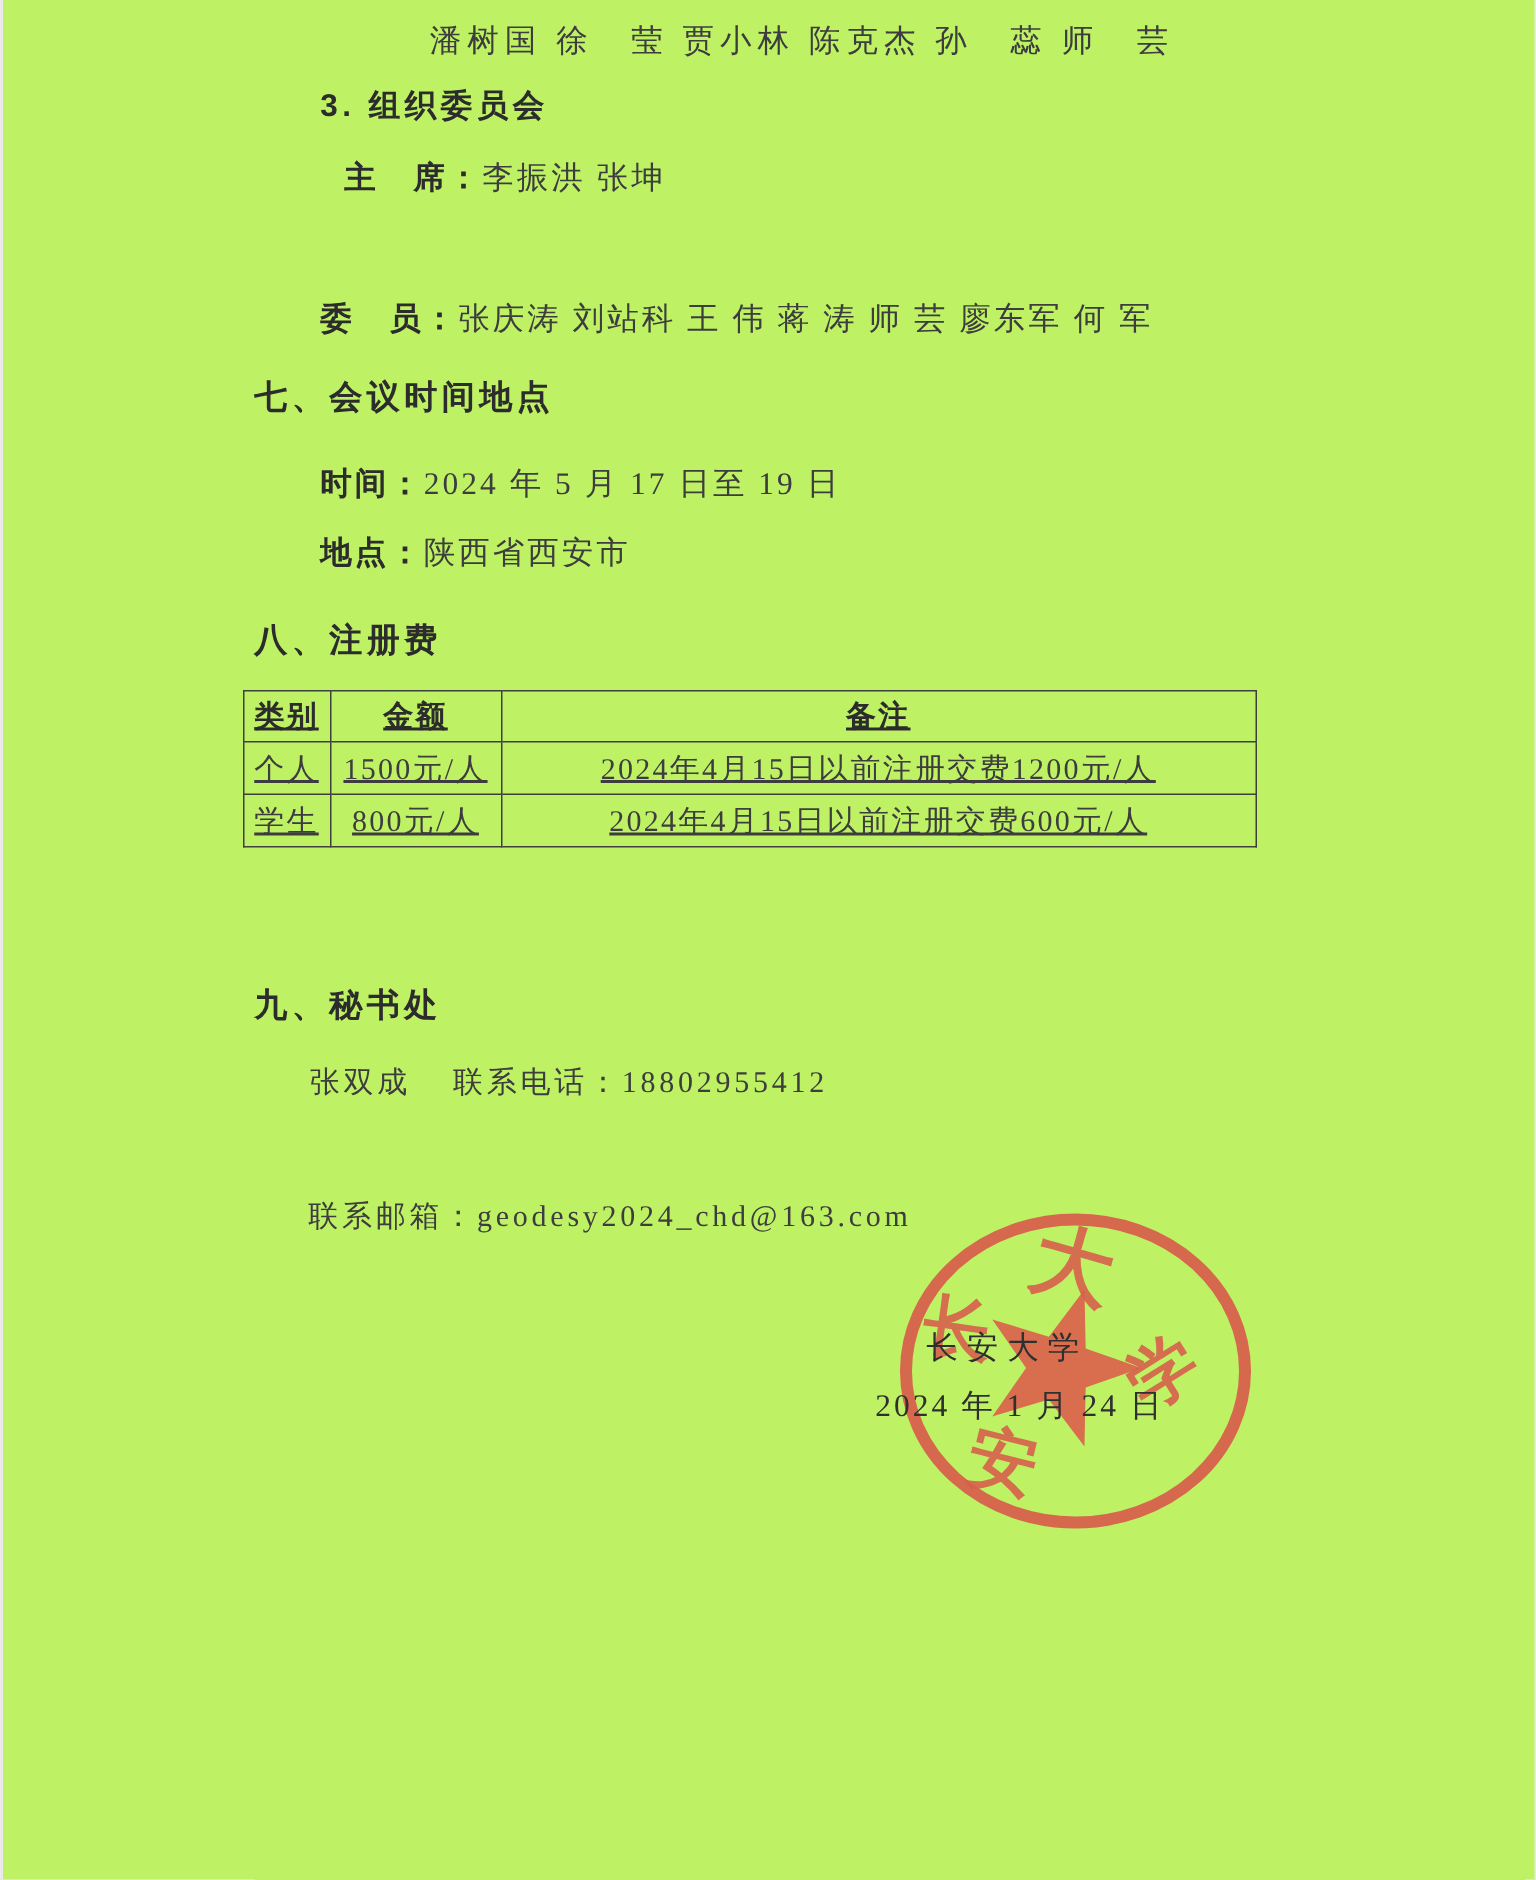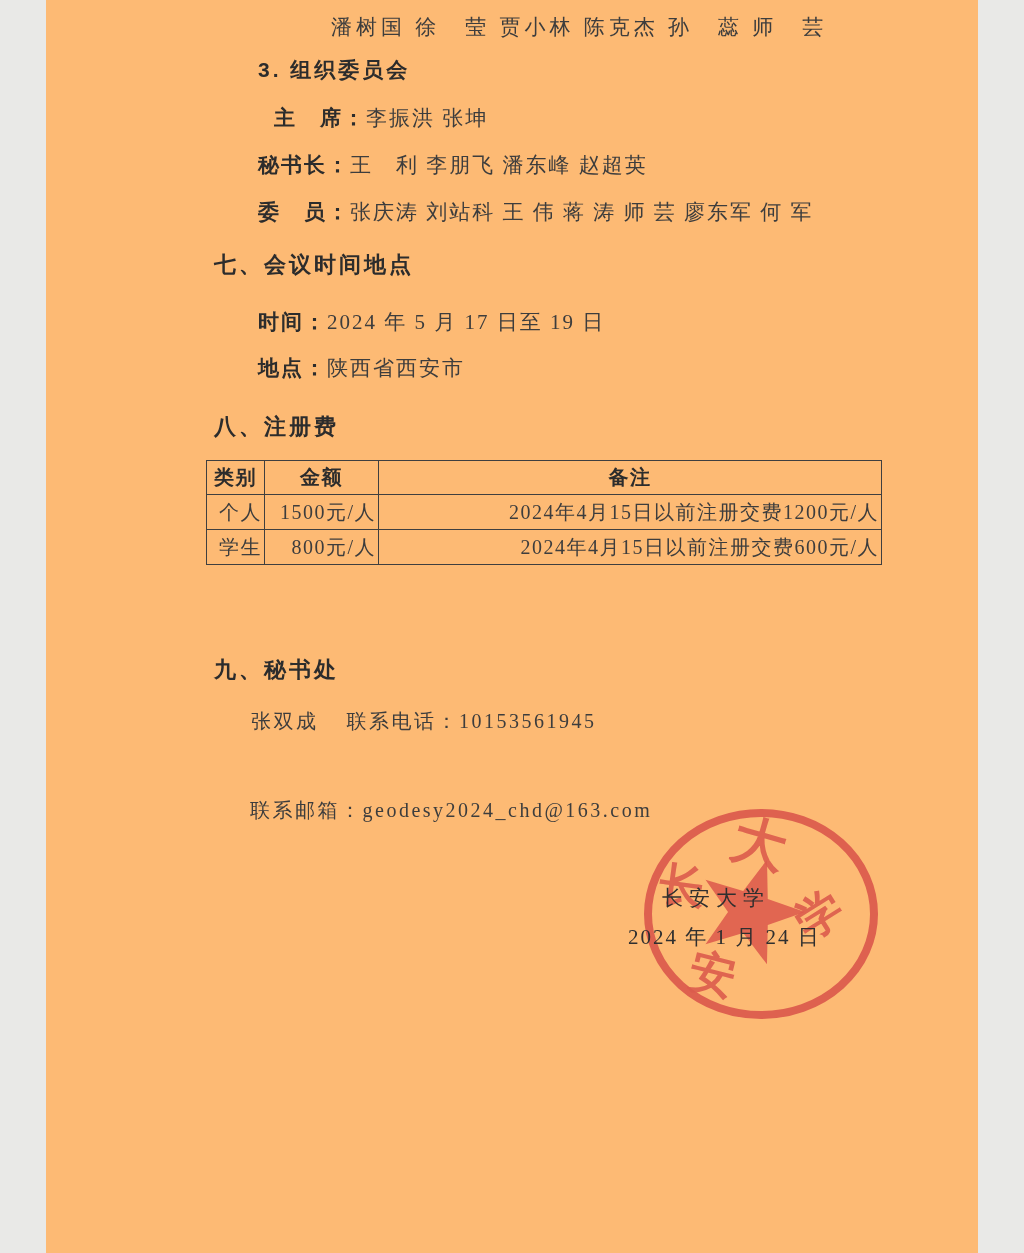--- a/index.html
+++ b/index.html
@@ -1,22 +1,22 @@
 <!DOCTYPE html>
 <html><head>
 <meta charset="utf-8">
 <style>
   * { margin: 0; padding: 0; box-sizing: border-box; }
   html, body { background: #e9e9e7; }
   .page {
     position: relative;
-    width: 932px;
+    width: 1021px;
     height: 1253px;
     margin: 0 auto;
-    background: #fdba74;
+    background: #bef264;
     overflow: hidden;
     color: #343434;
     font-family: "Liberation Serif", serif;
   }
   .abs { position: absolute; }
   .heiti  { font-family: "Liberation Sans", sans-serif; font-weight: 700; color: #2c2c2c; }
   .names-line {
     font-size: 21px; letter-spacing: 4px; color: #3d3d3d;
     white-space: nowrap;
   }
@@ -31,28 +31,29 @@
     width: 675px;
     font-size: 20px;
   }
   .fee-table th, .fee-table td {
     border: 1.6px solid #3f3f3f;
     text-align: center;
     vertical-align: middle;
     padding: 0 2px;
     letter-spacing: 1.5px;
     color: #3d3d3d;
+    text-decoration: underline;
   }
   .fee-table th {
     font-family: "Liberation Sans", sans-serif;
     font-weight: 700;
     color: #2c2c2c;
     height: 34px;
   }
-  .fee-table td { height: 35px; font-family: "Liberation Serif", serif; text-align: right; }
+  .fee-table td { height: 35px; font-family: "Liberation Serif", serif; }
   .fee-table tr.tall td { height: 66px; }
   .contact-line { font-size: 20px; letter-spacing: 2.5px; color: #3d3d3d; white-space: nowrap; }
   .contact-name { margin-right: 28px; }
   .stamp-wrap { left: 588px; top: 800px; width: 256px; height: 236px; z-index: 1; opacity: 0.92; }
   .sig-text { z-index: 2; color: #2f2f2f; }
   .sig-org  { left: 616px; top: 884px; font-size: 21px; letter-spacing: 6px; }
   .sig-date { left: 582px; top: 923px; font-size: 21px; letter-spacing: 2px; white-space: nowrap; }
 </style>
 </head>
 <body>
@@ -60,23 +61,20 @@
 <div class="page">
 
   <div class="abs names-line" style="left:285px; top:13px;">潘树国 徐　莹 贾小林 陈克杰 孙　蕊 师　芸</div>
 
   <div class="abs heiti sub-heading" style="left:212px; top:56px;">3. 组织委员会</div>
 
   <div class="abs row-line" style="left:228px; top:104px;">
     <span class="row-label">主　席：</span><span class="row-value">李振洪 张坤</span>
   </div>
 
-  <div class="abs row-line" style="left:212px; top:151px;">
-    <span class="row-label">秘书长：</span><span class="row-value">王　利 李朋飞 潘东峰 赵超英</span>
-  </div>
 
   <div class="abs row-line" style="left:212px; top:198px;">
     <span class="row-label">委　员：</span><span class="row-value">张庆涛 刘站科 王 伟 蒋 涛 师 芸 廖东军 何 军</span>
   </div>
 
   <div class="abs heiti section-heading" style="left:168px; top:250px;">七、会议时间地点</div>
 
   <div class="abs row-line" style="left:212px; top:308px;">
     <span class="row-label">时间：</span><span class="row-value">2024 年 5 月 17 日至 19 日</span>
   </div>
@@ -108,21 +106,21 @@
       <td>学生</td>
       <td>800元/人</td>
       <td>2024年4月15日以前注册交费600元/人</td>
     </tr>
   </tbody>
     </table>
 
   <div class="abs heiti section-heading" style="left:168px; top:655px;">九、秘书处</div>
 
   <div class="abs contact-line" style="left:205px; top:708px;">
-    <span class="contact-name">张双成</span><span>联系电话：</span><span>10153561945</span>
+    <span class="contact-name">张双成</span><span>联系电话：</span><span>18802955412</span>
   </div>
 
 
   <div class="abs contact-line" style="left:204px; top:797px;">
     <span>联系邮箱：</span><span>geodesy2024_chd@163.com</span>
   </div>
 
   <svg class="abs stamp-wrap" viewBox="0 0 256 236">
     <ellipse cx="127" cy="114" rx="113" ry="101" fill="none" stroke="#d9544a" stroke-width="8" opacity="0.95"></ellipse>
     <polygon transform="translate(116,112) rotate(18)" points="0,-55 12.9,-17.8 52.3,-17 20.9,6.8 32.3,44.5 0,22 -32.3,44.5 -20.9,6.8 -52.3,-17 -12.9,-17.8" fill="#dc574b" opacity="0.92"></polygon>

